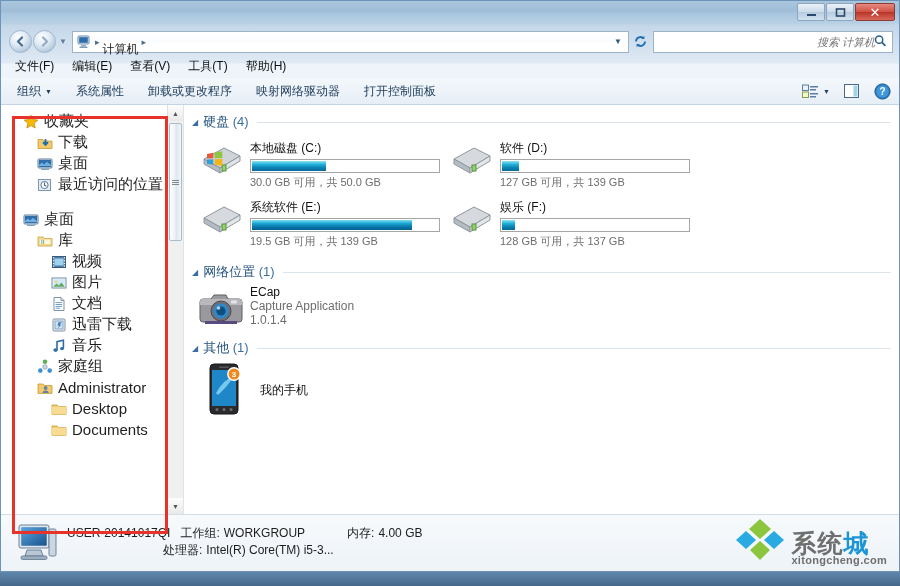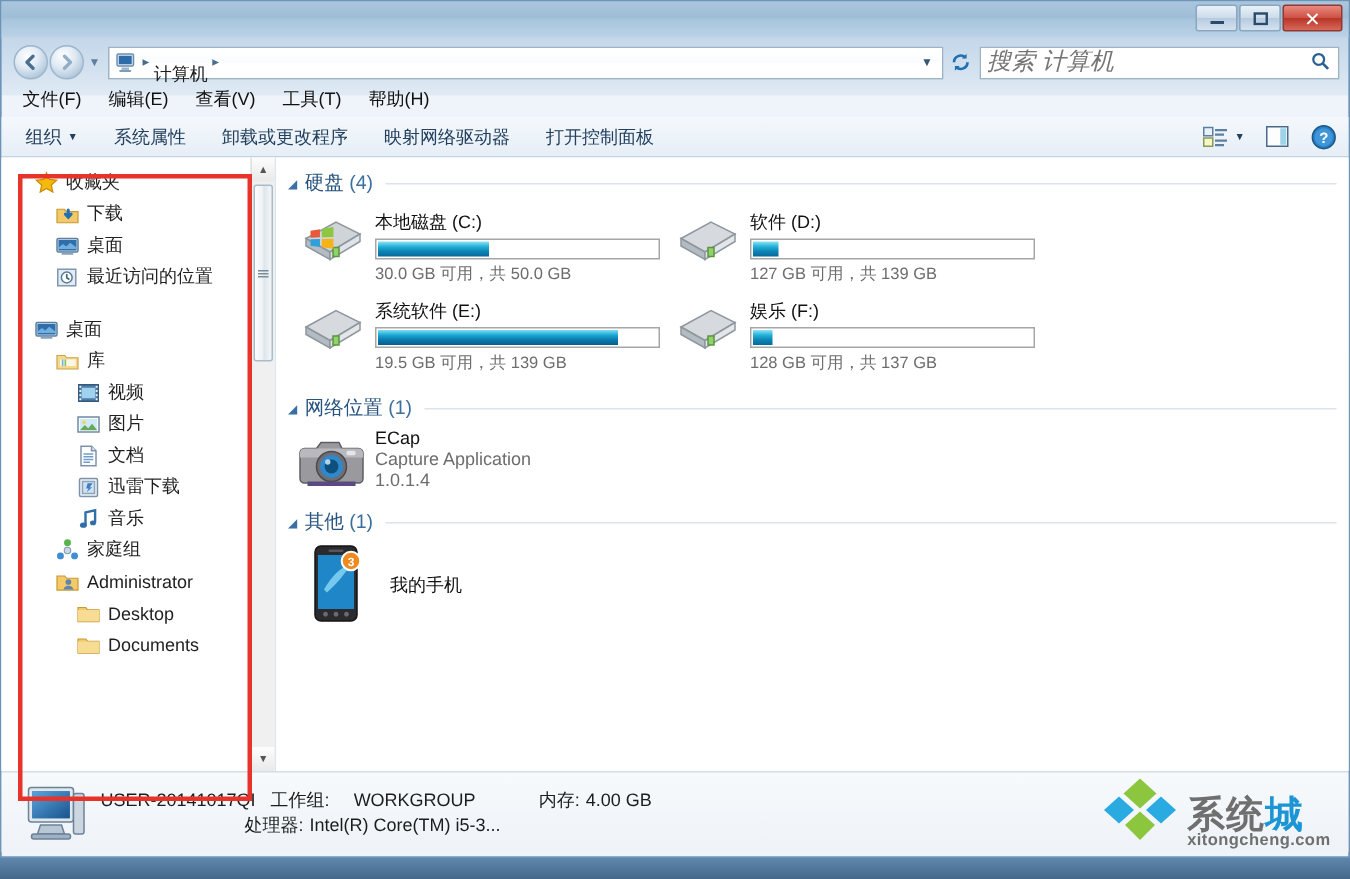--- a/index.html
+++ b/index.html
@@ -67,22 +67,22 @@
   .crumb { display:flex; align-items:center; gap:3px; padding:0 2px; position:relative; z-index:1; }
   .crumb-txt { color:#1c1c1c; font-size:12px;margin-top:15px; }
   .sep { color:#4b6c8b; font-size:9px; }
   .addr-caret { margin-left:auto; color:#35587a; font-size:8px; padding-right:4px; position:relative; z-index:1;}
   .refresh { width:22px; display:flex; align-items:center; justify-content:center; color:#1f6fb5; font-size:13px; font-weight:bold;}
   .searchbox {
     width:240px; height:22px; background:#fff; border:1px solid #9cb3c8;
     display:flex; align-items:center; padding:0 4px; margin-left:2px;
   }
   .searchbox input {
-    border:0; outline:0; flex:1; font-size:16px; font-style:italic; color:#0f172a;
-    font-family:"Liberation Sans", sans-serif; background:transparent;
+    border:0; outline:0; flex:1; font-size:11px; font-style:italic; color:#0f172a;
+    font-family:"Liberation Sans", sans-serif; background:transparent;text-align:right;
   }
   .mag { color:#2b5f8f; font-size:12px; transform:rotate(-45deg); }
 
   
   .menubar { height:23px; display:flex; align-items:center; padding-left:14px; gap:18px; }
   .menuitem { font-size:12px; color:#111; }
 
   
   .toolbar {
     height:27px; display:flex; align-items:center; padding-left:16px; gap:24px;
@@ -95,21 +95,21 @@
   .tbright { position:absolute; right:8px; display:flex; align-items:center; gap:14px; }
   .tbicon { display:flex; align-items:center; gap:4px; }
 
   
   .body { display:flex; height:409px; background:#fff; }
   .navpane {
     width:183px; background:#fff; position:relative; overflow:hidden;
     border-right:1px solid #dce5ee;
   }
   .navlist { padding:6px 0 0 0; }
-  .navitem { height:21px; display:flex; align-items:center; font-size:12px; color:#1f1f1f; white-space:nowrap;}
+  .navitem { height:21px; display:flex; align-items:center; font-size:15px; color:#1f1f1f; white-space:nowrap;}
   .navitem .ico { width:16px; height:16px; margin-right:5px; flex:none; position:relative; }
   .lvl0 { padding-left:22px; }
   .lvl1 { padding-left:36px; }
   .lvl2 { padding-left:50px; }
   .navgap { height:14px; }
 
   
   .vscroll {
     position:absolute; right:0; top:0; width:16px; height:100%;
     background:#f0f0f0; border-left:1px solid #e0e0e0;
@@ -660,21 +660,21 @@
             </defs>
           <path d="M14 29 h14 l2 6 h-18 Z" fill="#b9c6d3" stroke="#6d8198"></path>
           <rect x="8" y="35" width="26" height="3.4" rx="1.5" fill="#9fb1c2" stroke="#6d8198"></rect>
           <rect x="36" y="8" width="7" height="27" rx="1.5" fill="#cbd6e1" stroke="#6d8198"></rect>
         </svg>
       </div>
       <div class="statlines">
         <div class="statrow">
           <span>USER-20141017QI</span>
           <span class="sp1 lbl">工作组:</span>
-          <span style="margin-left:16px;">WORKGROUP</span>
+          <span style="margin-left:4px;">WORKGROUP</span>
           <span class="sp2 lbl">内存:</span>
           <span style="margin-left:4px;">4.00 GB</span>
         </div>
         <div class="statrow indent">
           <span class="lbl">处理器:</span>
           <span style="margin-left:4px;">Intel(R) Core(TM) i5-3...</span>
         </div>
       </div>
 
       <div class="watermark">

